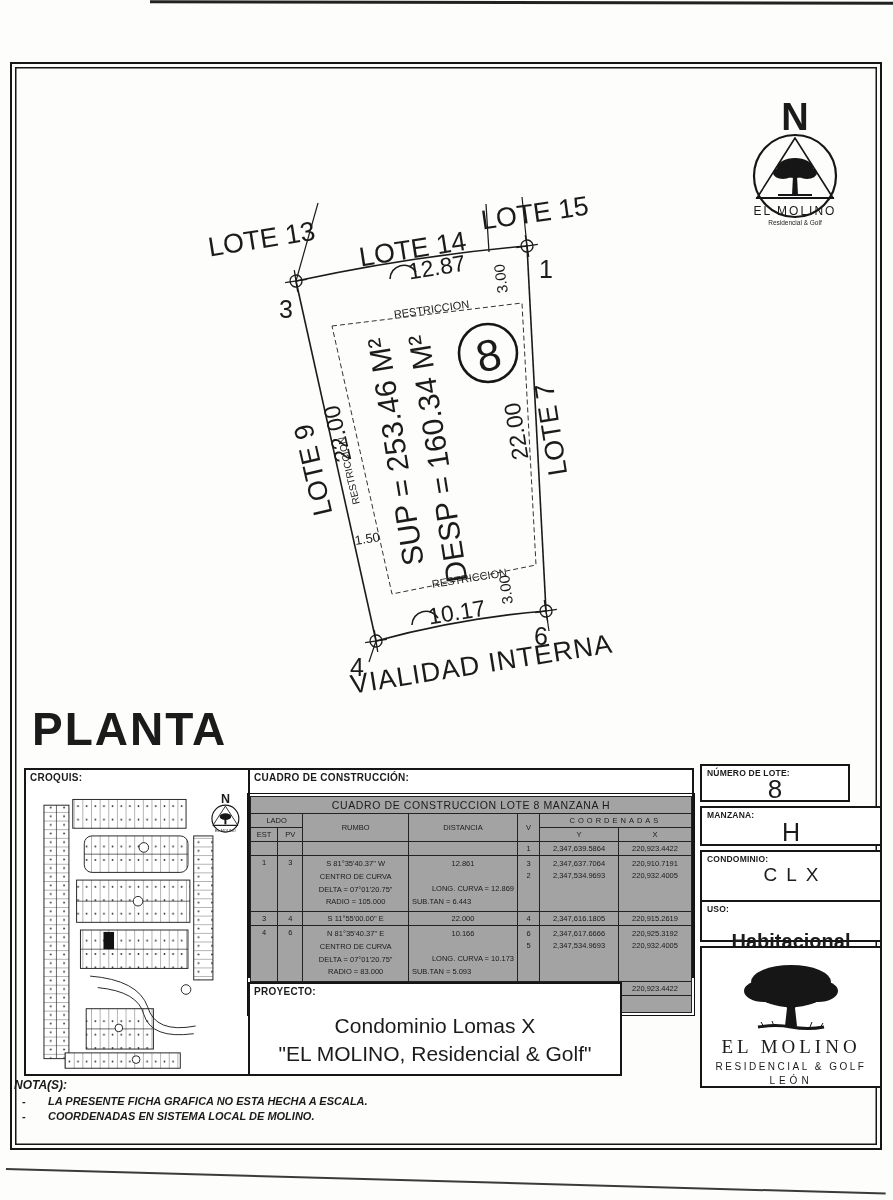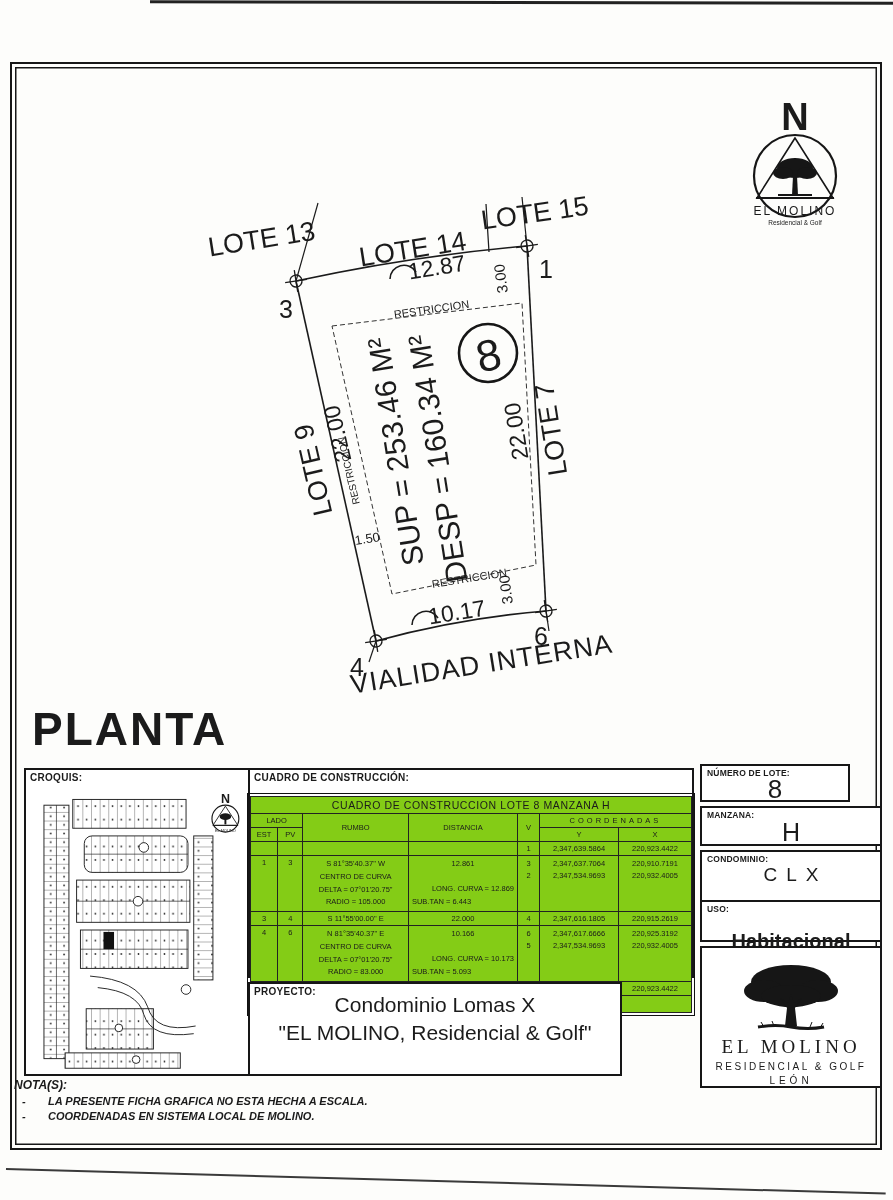--- a/index.html
+++ b/index.html
@@ -11,37 +11,37 @@
   .sheet-border{position:absolute;left:10px;top:62px;width:868px;height:1084px;border:2.5px solid #161616;
                 box-shadow:inset 0 0 0 3px #fdfdfb, inset 0 0 0 4.5px #161616;}
   .planta-title{position:absolute;left:32px;top:702px;font-size:46px;font-weight:bold;letter-spacing:2px;}
   svg text{font-family:"Liberation Sans",sans-serif;fill:#1b1b1b;}
   .box{position:absolute;border:2px solid #161616;background:#fff;box-sizing:border-box;}
   .sec-label{position:absolute;top:2px;left:4px;font-size:10px;font-weight:bold;letter-spacing:.3px;}
   .plabel{position:absolute;top:2px;left:5px;font-size:8.5px;font-weight:bold;letter-spacing:.2px;}
   .pvalue{width:100%;text-align:center;font-weight:400;}
   
   .ctable{border-collapse:collapse;border:1.5px solid #111;outline:1px solid #111;outline-offset:2px;
-          font-size:7.5px;background:#84cc16;}
+          font-size:7.5px;background:#a3a3a3;}
   .ctable th,.ctable td{border:1px solid #222;padding:2px 3px;text-align:center;}
   .t-title{font-size:10.5px;font-weight:400;letter-spacing:.6px;padding:5px 4px;}
   .h{font-weight:400;font-size:7.5px;}
   .coord{letter-spacing:3px;}
   .vt{vertical-align:top;}
   .rumbo-cell{text-align:left;padding-left:10px;line-height:1.7;}
   .dist-cell{line-height:1.7;}
   .dist-cell .dc{text-align:center;}
   .dist-cell .dl{text-align:left;white-space:nowrap;}
   .dist-cell .sp{margin-top:12px;margin-left:20px;}
   .stack div{line-height:1.6;}
   .t-sup{font-size:10.5px;letter-spacing:.5px;padding:5px;border-top:1.5px solid #111;}
   .w-est{width:24px;} .w-rumbo{width:138px;} .w-dist{width:92px;} .w-v{width:22px;}
   .w-y{width:86px;} .w-x{width:80px;}
   
-  .pro-lines{margin-top:7px;text-align:center;font-size:21px;line-height:1.35;}
+  .pro-lines{margin-top:28px;text-align:center;font-size:21px;line-height:1.35;}
   
   .logo-name{text-align:center;font-family:"Liberation Serif",serif;font-size:19px;letter-spacing:4px;margin-top:2px;}
   .logo-tag{text-align:center;font-size:10px;letter-spacing:2.5px;margin-top:3px;}
   .logo-city{text-align:center;font-size:10px;letter-spacing:4px;margin-top:3px;}
   
   .notas{position:absolute;left:14px;top:1078px;width:670px;font-weight:bold;}
   .notas .nl{font-size:12px;font-style:italic;}
   .notas .ni{display:flex;font-size:11px;font-style:italic;margin-top:3px;}
   .notas .nb{width:34px;padding-left:8px;box-sizing:border-box;}
 </style>

